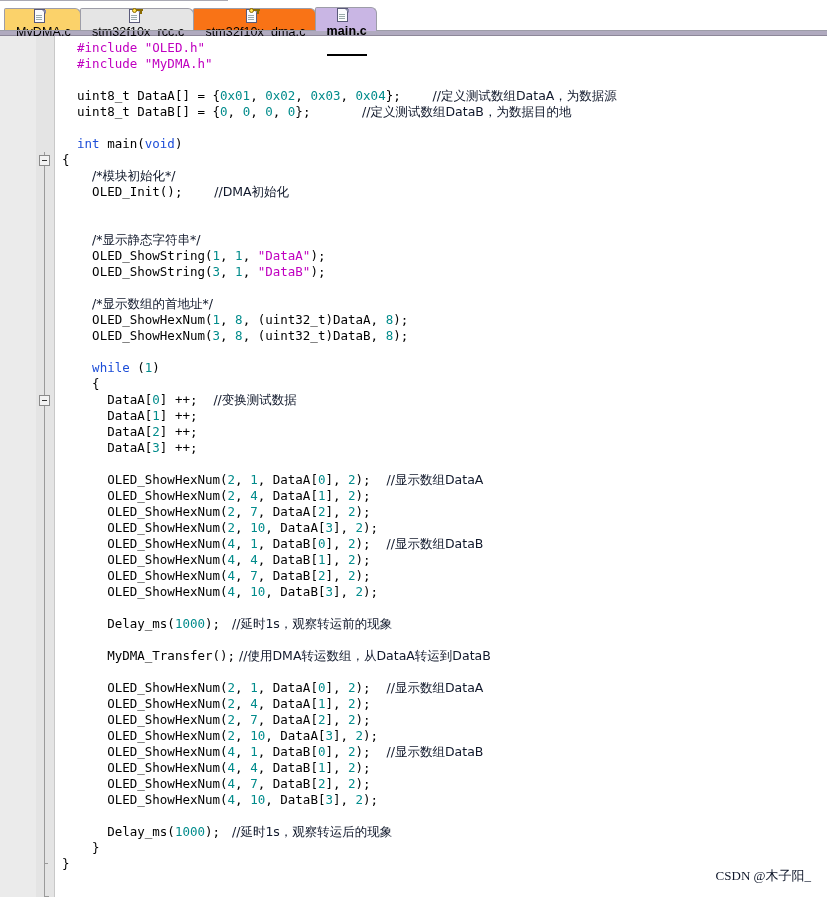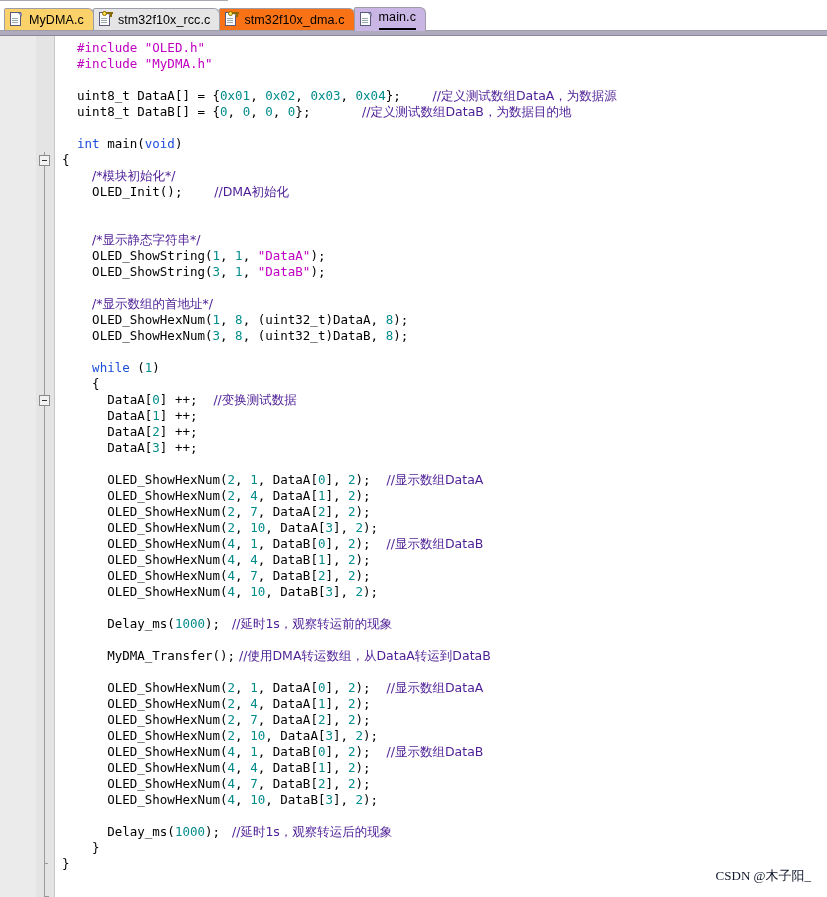--- a/index.html
+++ b/index.html
@@ -53,33 +53,34 @@
     padding: 0 9px 0 5px;
     margin-right: -1px;
     border: 1px solid #9d9da8;
     border-bottom: none;
     border-radius: 2px 6px 0 0;
     box-sizing: border-box;
     font-size: 12.5px;
     color: #000000;
     white-space: nowrap;
     cursor: default;
+    flex-direction: column;
   }
   .tab .tab-label {
     margin-left: 6px;
     letter-spacing: 0.1px;
   }
   .tab.active {
     z-index: 5;
     height: 24px;
   }
   .tab.active .tab-label {
-    font-weight: normal;
+    font-weight: bold;
     border-bottom: 2px solid #000000;
-    padding-bottom: 4px;
+    padding-bottom: 16px;
   }
 
   
   .ficon {
     position: relative;
     width: 13px;
     height: 16px;
     flex: 0 0 auto;
   }
   .ficon .page {
@@ -258,21 +259,21 @@
     width: 4px;
     height: 1px;
     background: #9a9a9a;
   }
 
   
   .kw   { color: #1d4ed8; }
   .pre  { color: #c000c0; }
   .str  { color: #c000c0; }
   .num  { color: #008b8b; }
-  .cmt  { color: #4c1d95; }
+  .cmt  { color: #0f172a; }
   .id   { color: #000000; }
   .cmt-cn { font-family: "DejaVu Sans", sans-serif; }
 
   
   .watermark {
     position: absolute;
     right: 16px;
     bottom: 12px;
     color: #0f172a;
     font-size: 13px;

